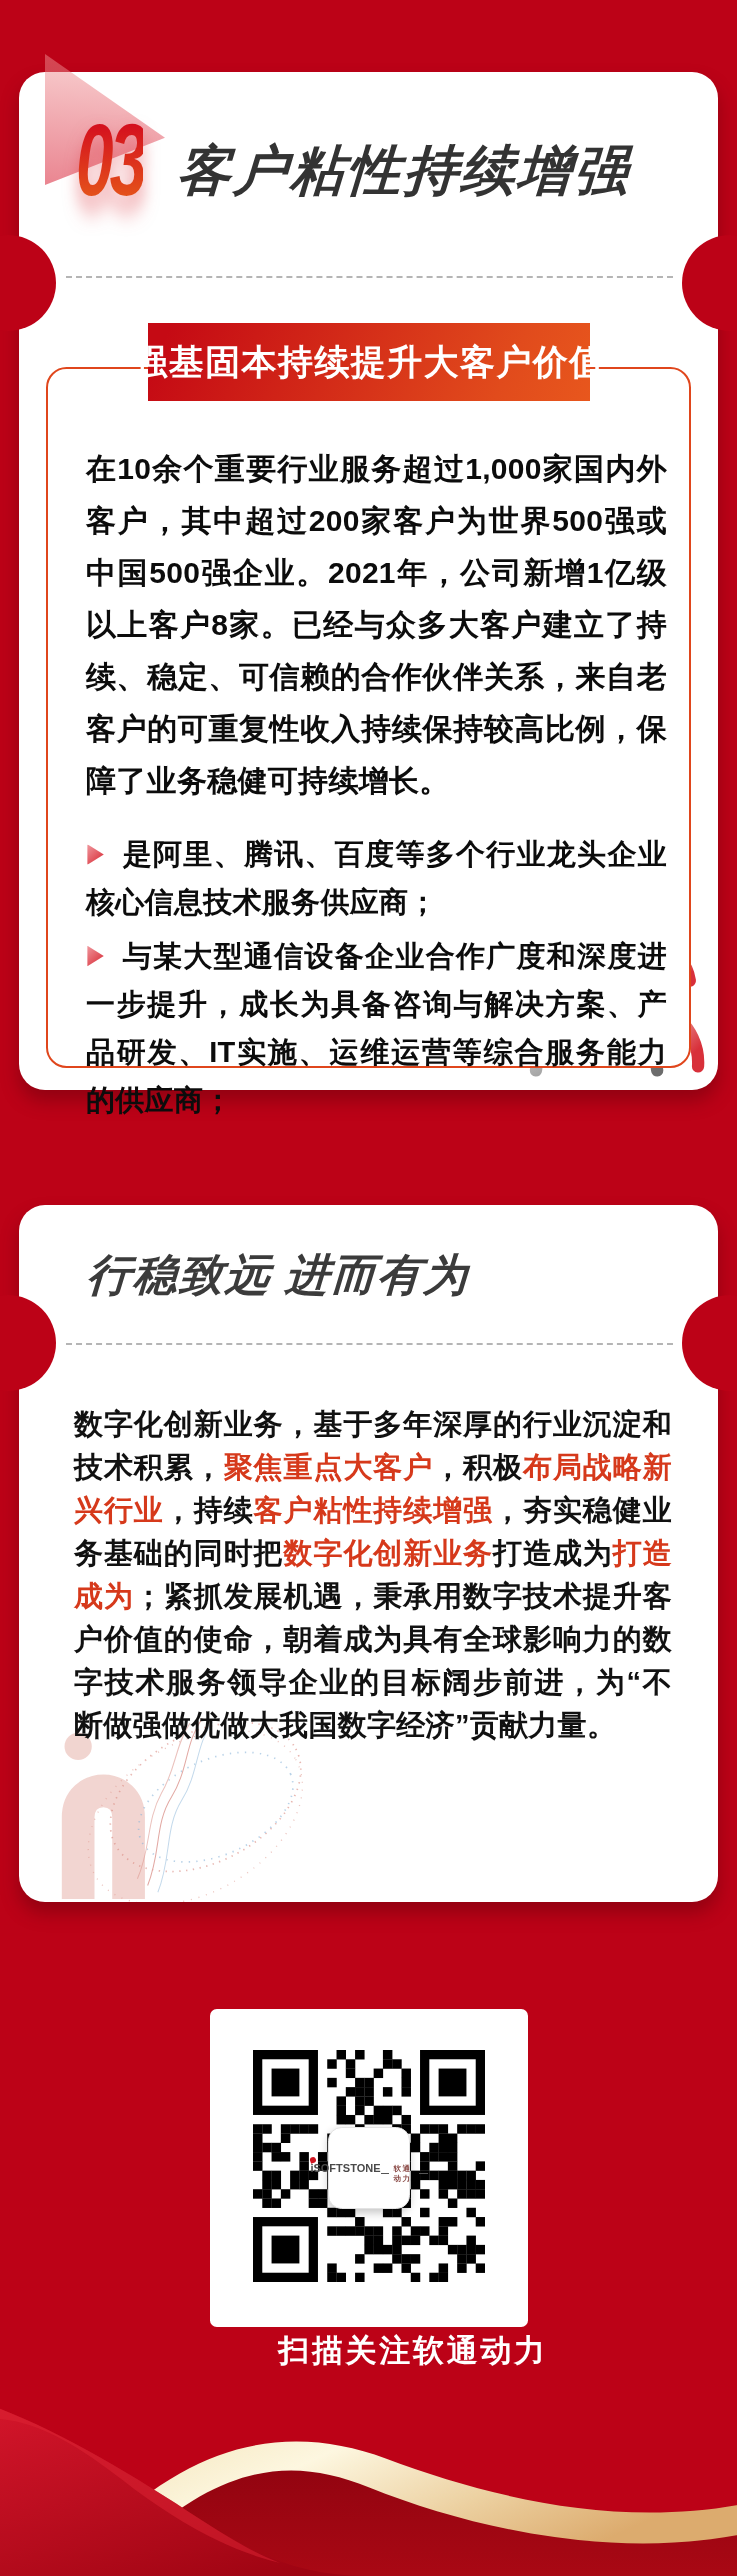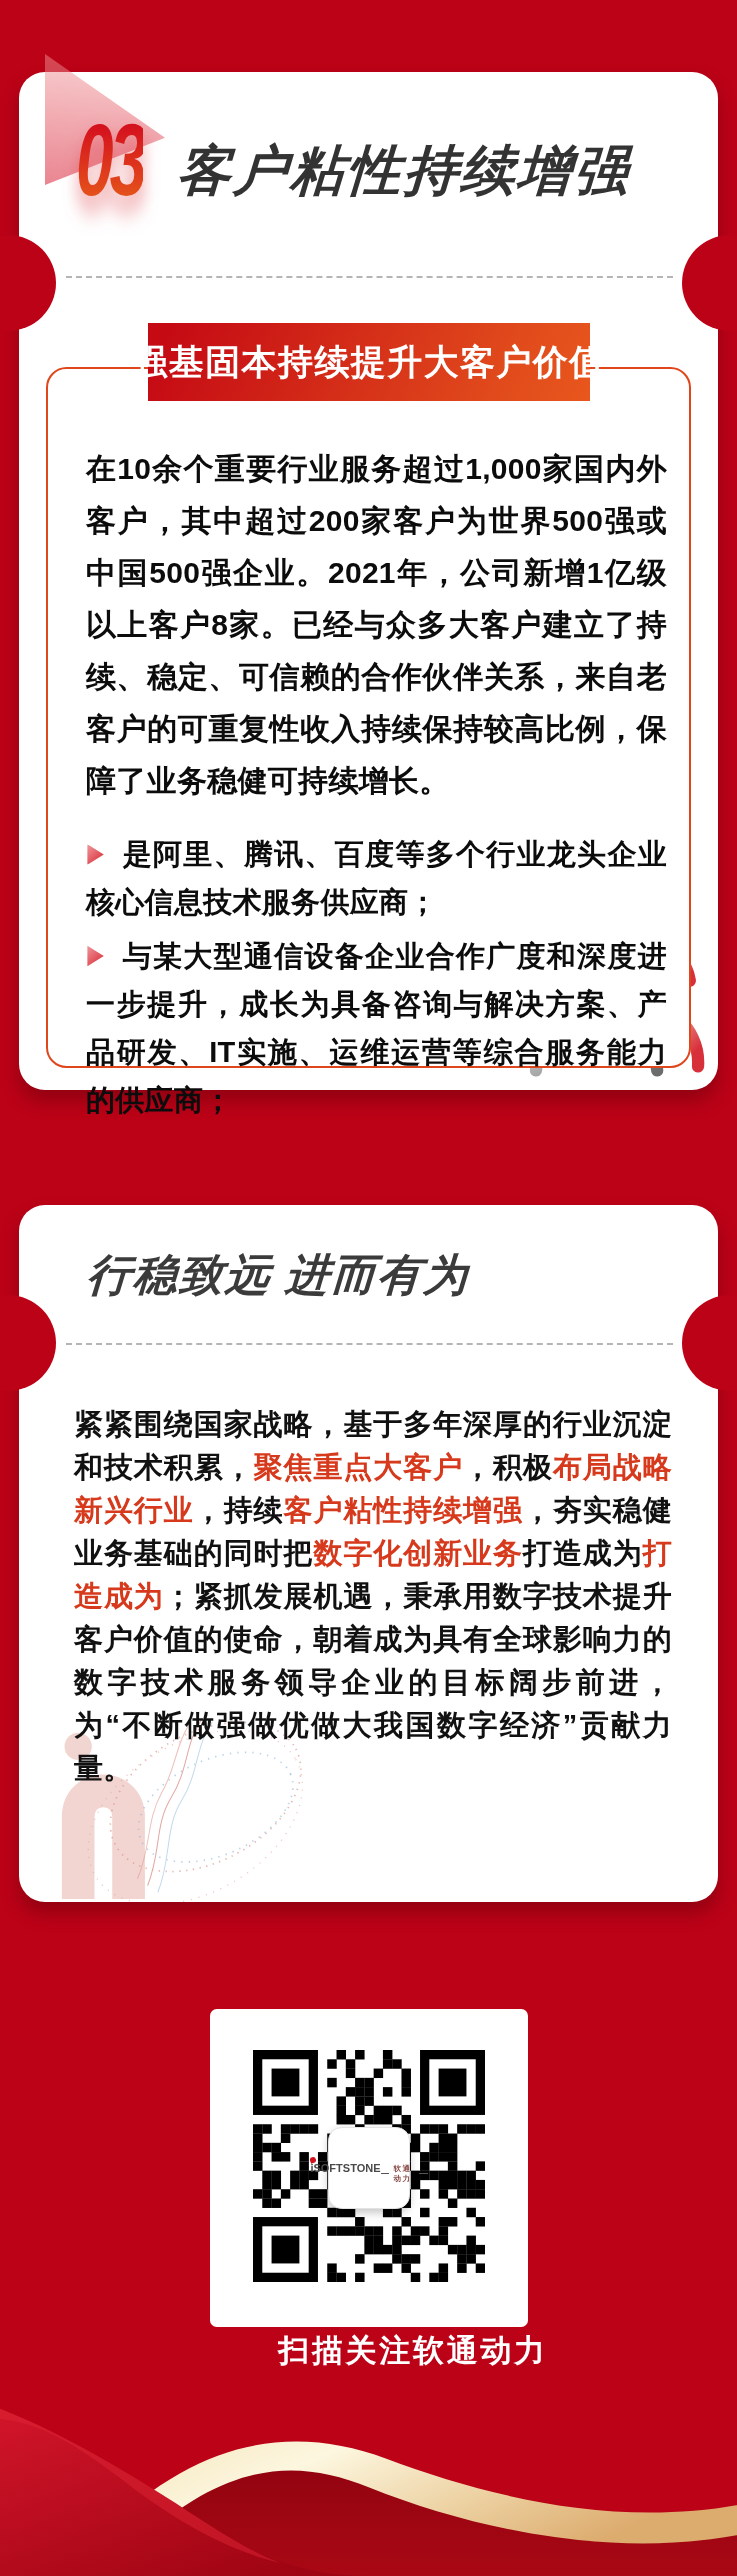--- a/index.html
+++ b/index.html
@@ -176,21 +176,21 @@
       <path d="M180,300 C200,250 190,210 215,170 C240,130 235,90 260,55" stroke="#cf6f66" stroke-width="1.5"></path>
       <path d="M195,310 C215,260 205,215 230,175 C255,135 250,95 275,60" stroke="#9cc0de" stroke-width="1.5"></path>
       <path d="M165,290 C185,245 178,205 200,165 C222,128 220,95 242,62" stroke="#de9a92" stroke-width="1.5"></path>
     </g>
   </svg>
 </div>
 <div class="heading2">行稳致远  进而有为</div>
 <div class="dashline" style="top:1343px;"></div>
 <div class="notch" style="left:-40px;top:1295px;"></div>
 <div class="notch" style="left:682px;top:1295px;"></div>
-<div class="para2" id="para2"><span>紧紧围绕国家战略，基于多年深厚的行业沉淀和技术积累，</span><span class="hl">聚焦重点大客户</span><span>，积极</span><span class="hl">布局战略新兴行业</span><span>，持续</span><span class="hl">客户粘性持续增强</span><span>，夯实稳健业务基础的同时把</span><span class="hl">数字化创新业务</span><span>打造成为</span><span class="hl">打造成为</span><span>；紧抓发展机遇，秉承用数字技术提升客户价值的使命，朝着成为具有全球影响力的数字技术服务领导企业的目标阔步前进，为“不断做强做优做大我国数字经济”贡献力量。</span></div>
+<div class="para2" id="para2"><span>数字化创新业务，基于多年深厚的行业沉淀和技术积累，</span><span class="hl">聚焦重点大客户</span><span>，积极</span><span class="hl">布局战略新兴行业</span><span>，持续</span><span class="hl">客户粘性持续增强</span><span>，夯实稳健业务基础的同时把</span><span class="hl">数字化创新业务</span><span>打造成为</span><span class="hl">打造成为</span><span>；紧抓发展机遇，秉承用数字技术提升客户价值的使命，朝着成为具有全球影响力的数字技术服务领导企业的目标阔步前进，为“不断做强做优做大我国数字经济”贡献力量。</span></div>
 
 <div class="qrbox">
   <svg class="qrsvg" id="qrsvg" width="232" height="232" viewBox="0 0 340 340">
       <rect x="122.39999999999999" y="0" width="13.9" height="13.9" fill="#000"></rect>
       <rect x="149.6" y="0" width="13.9" height="13.9" fill="#000"></rect>
       <rect x="190.4" y="0" width="13.9" height="13.9" fill="#000"></rect>
       <rect x="108.8" y="13.6" width="13.9" height="13.9" fill="#000"></rect>
       <rect x="136" y="13.6" width="13.9" height="13.9" fill="#000"></rect>
       <rect x="190.4" y="13.6" width="13.9" height="13.9" fill="#000"></rect>
       <rect x="204" y="13.6" width="13.9" height="13.9" fill="#000"></rect>

